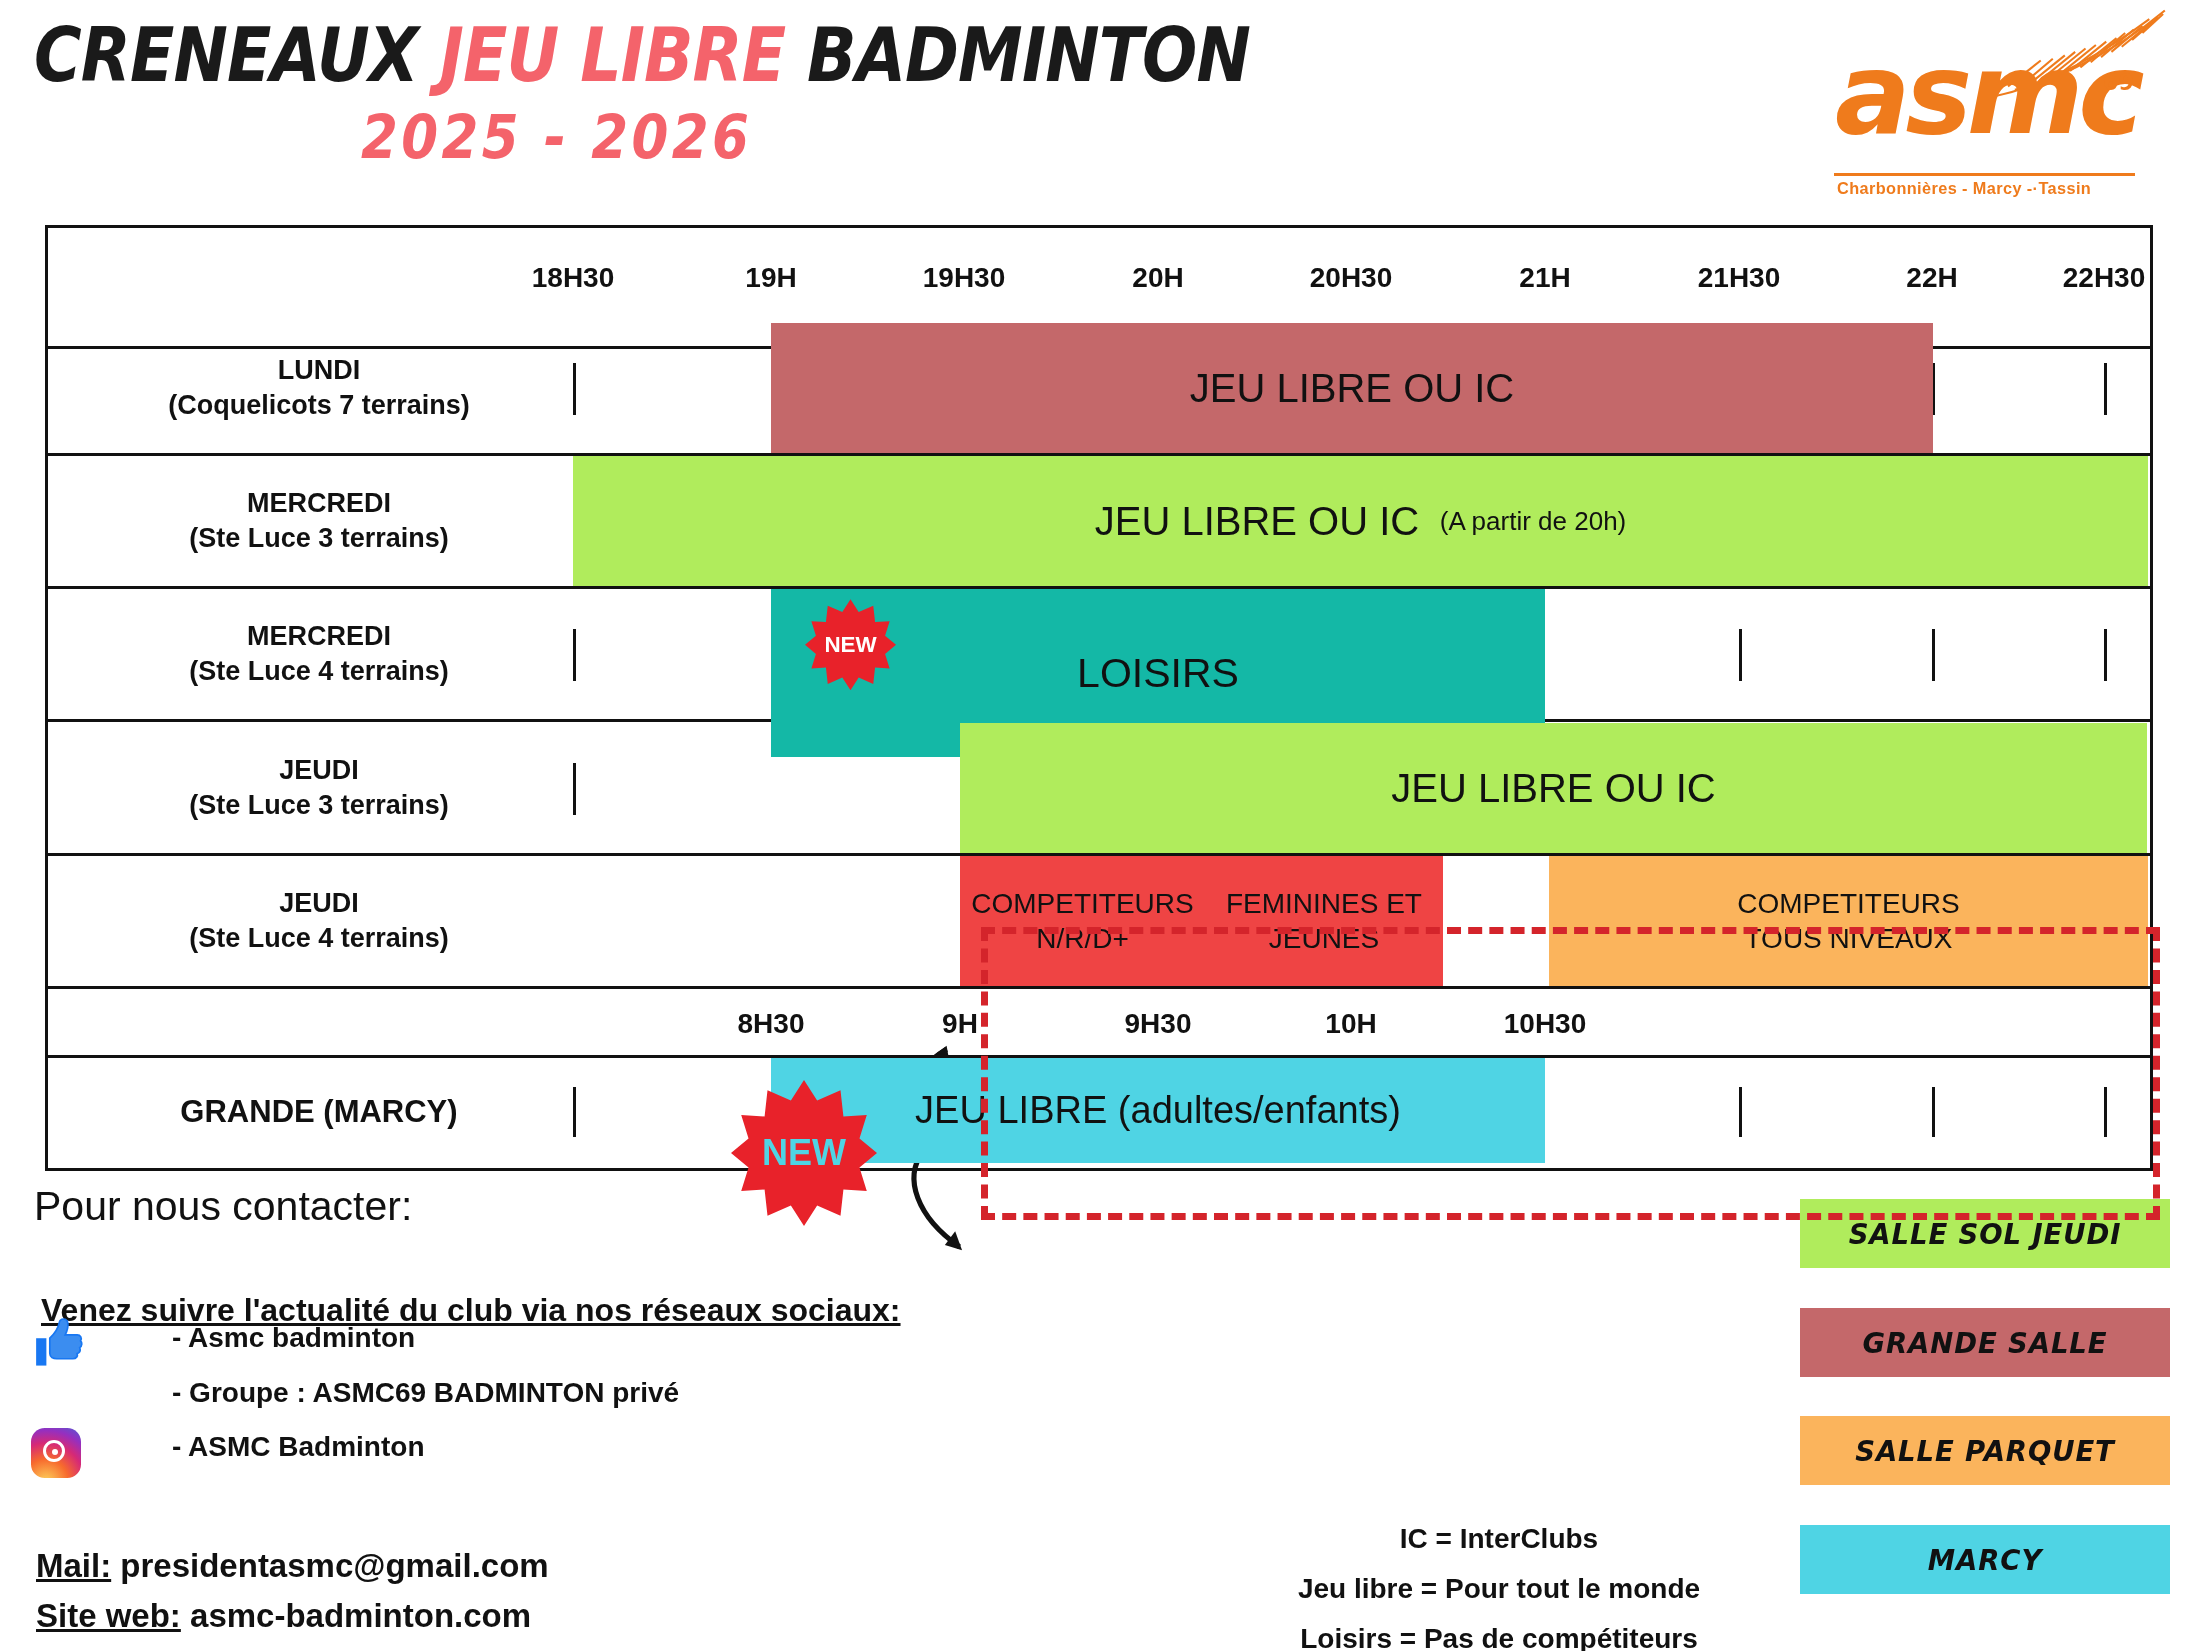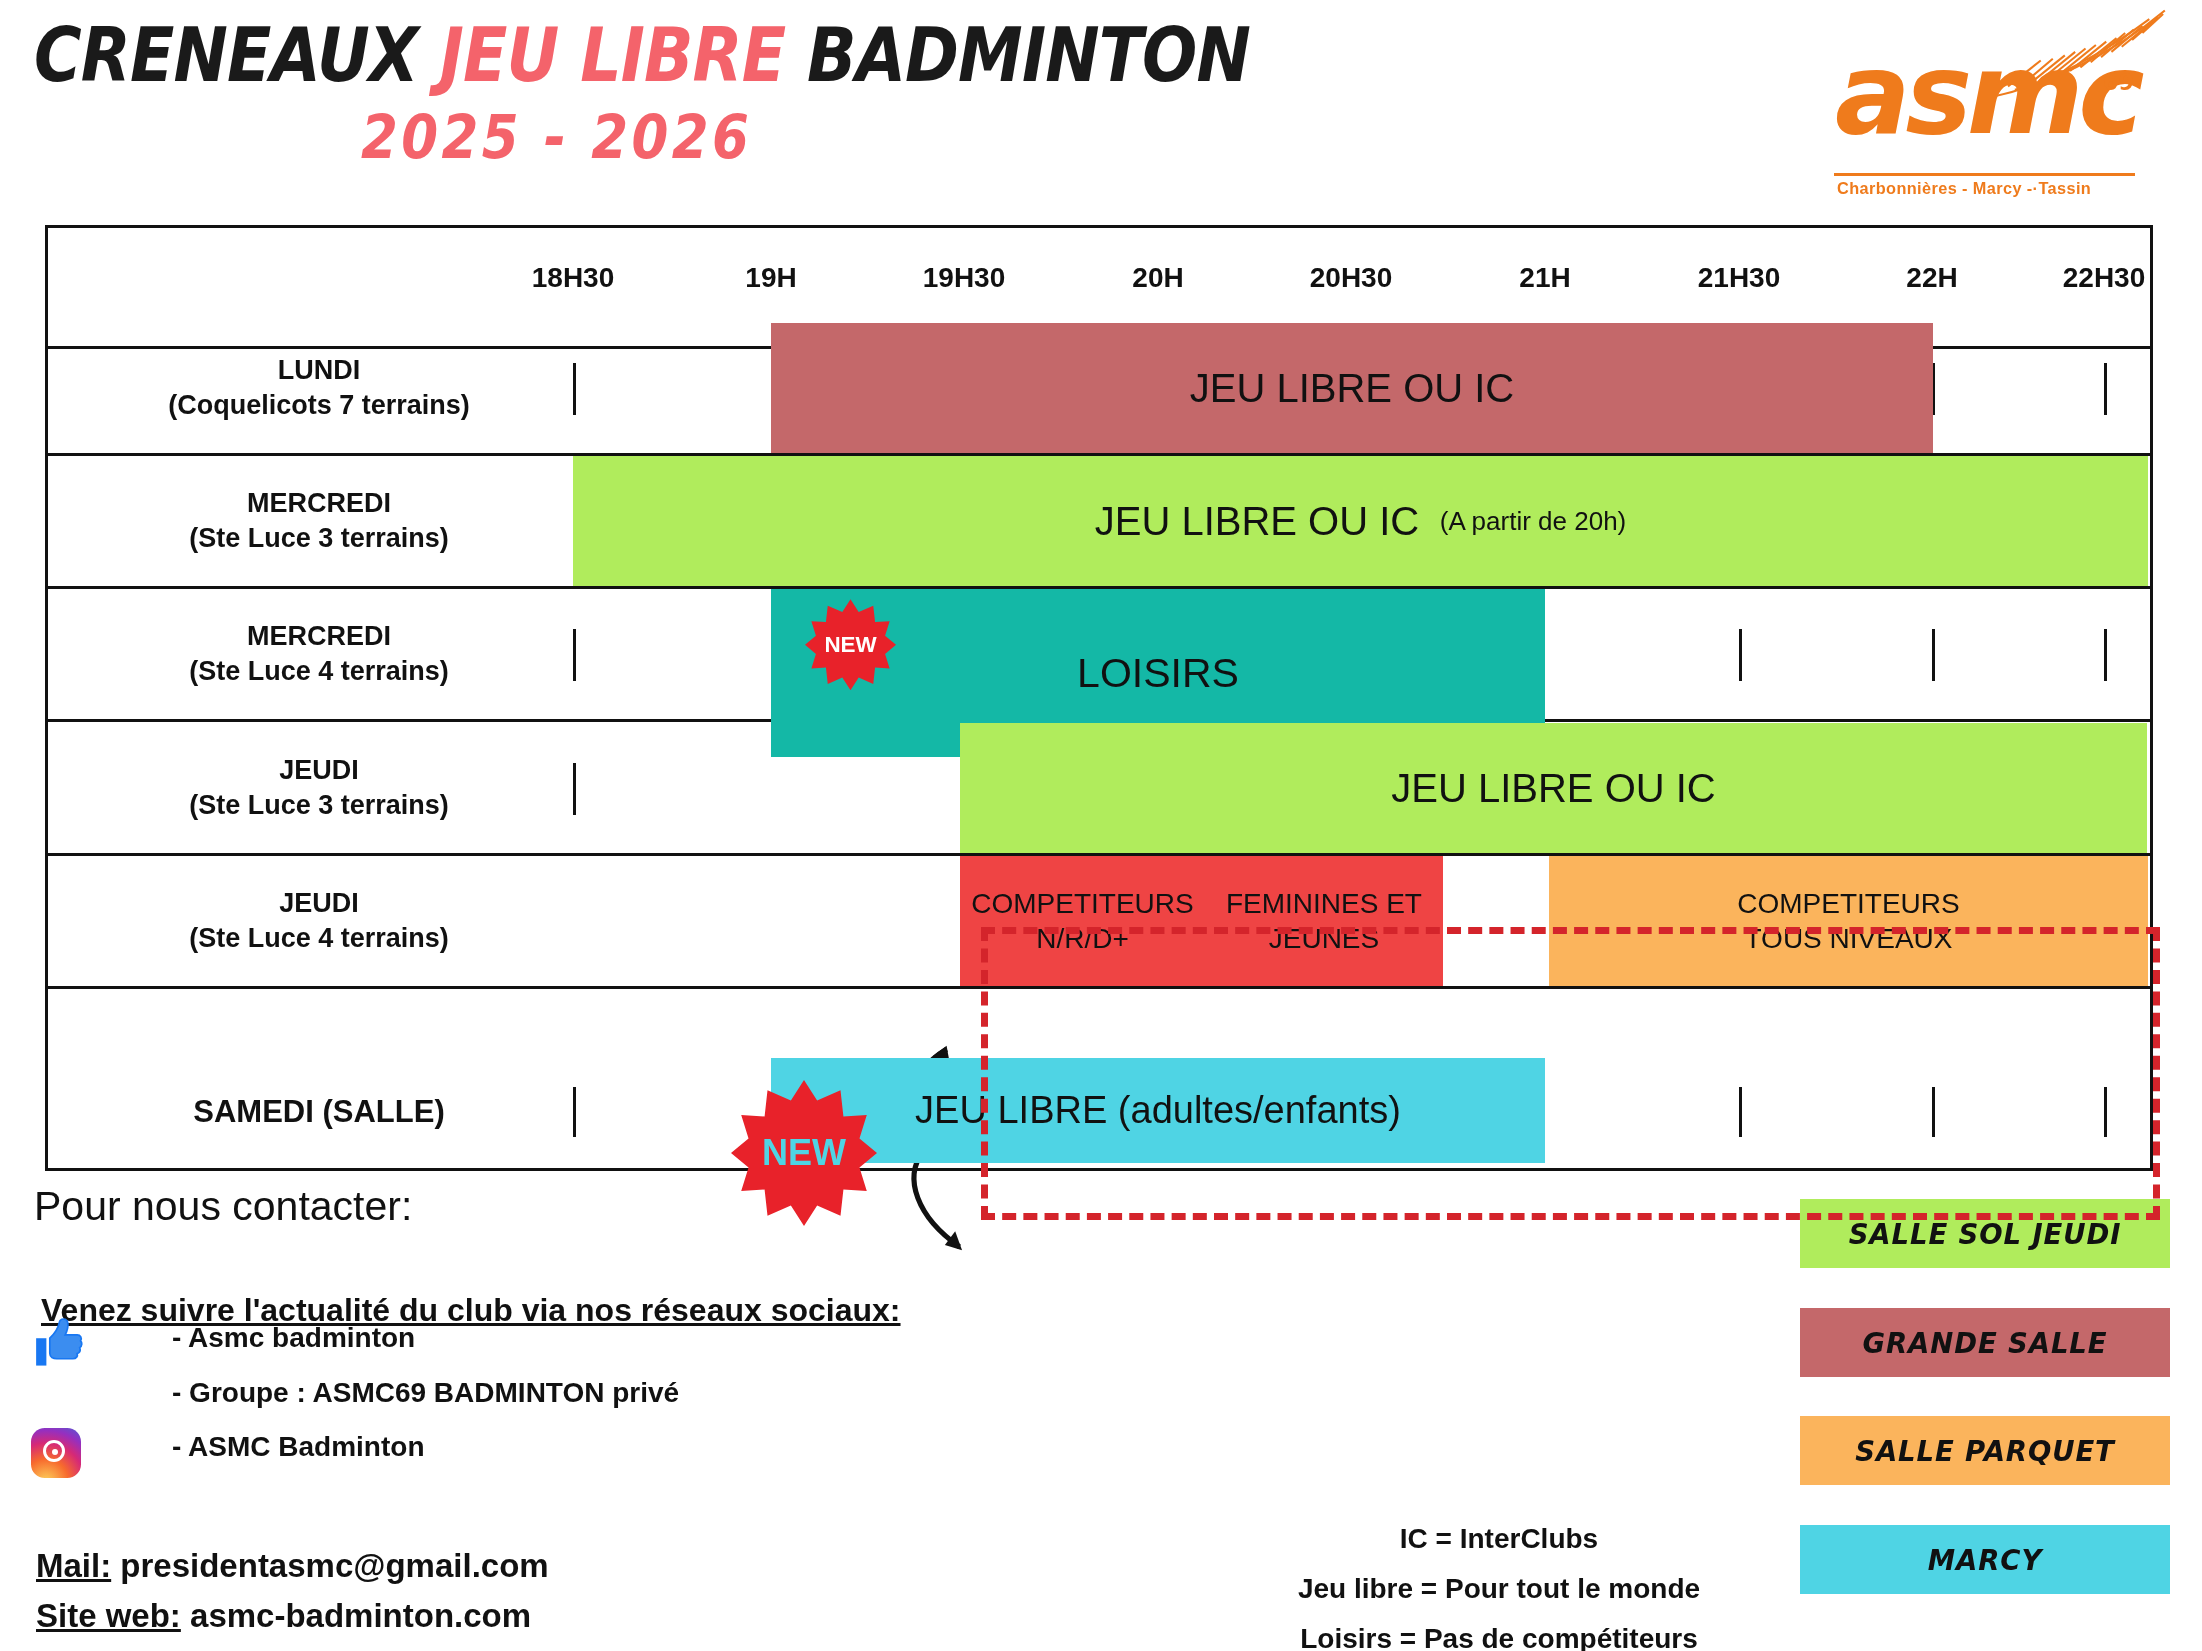--- a/index.html
+++ b/index.html
@@ -403,24 +403,31 @@
     <div class="block" style="left:912px; top:0; width:483px; height:130px; background:#ef4444; font-size:28px; line-height:1.25;">
       <span>COMPETITEURS N/R/D+</span>
       <span>FEMININES ET JEUNES</span>
     </div>
     <div class="block" style="left:1501px; top:0; width:599px; height:130px; background:#fbb45c; font-size:28px; flex-direction:column; line-height:1.25;">
       <span>COMPETITEURS</span>
       <span>TOUS NIVEAUX</span>
     </div>
   </div>
 
+  <div class="grid-row" style="top:761px; height:69px;">
+    <div class="hour-label" style="left:723px; top:19px;">8H30</div>
+    <div class="hour-label" style="left:912px; top:19px;">9H</div>
+    <div class="hour-label" style="left:1110px; top:19px;">9H30</div>
+    <div class="hour-label" style="left:1303px; top:19px;">10H</div>
+    <div class="hour-label" style="left:1497px; top:19px;">10H30</div>
+  </div>
 
   <div class="grid-row" style="top:830px; height:108px; border-bottom:none;">
     <div class="row-label" style="font-size:31px;">
-      <div>SAMEDI (SALLE)</div>
+      <div>GRANDE (MARCY)</div>
     </div>
     <div class="tick" style="left:525px; top:29px; height:50px;"></div>
     <div class="tick" style="left:1691px; top:29px; height:50px;"></div>
     <div class="tick" style="left:1884px; top:29px; height:50px;"></div>
     <div class="tick" style="left:2056px; top:29px; height:50px;"></div>
     <div class="block" style="left:723px; top:0; width:774px; height:105px; background:#4fd4e4; font-size:38px;">JEU LIBRE (adultes/enfants)</div>
   </div>
 </div>
 
 <div id="dashed-box" style="left:981px; top:927px; width:1179px; height:293px;"></div>

